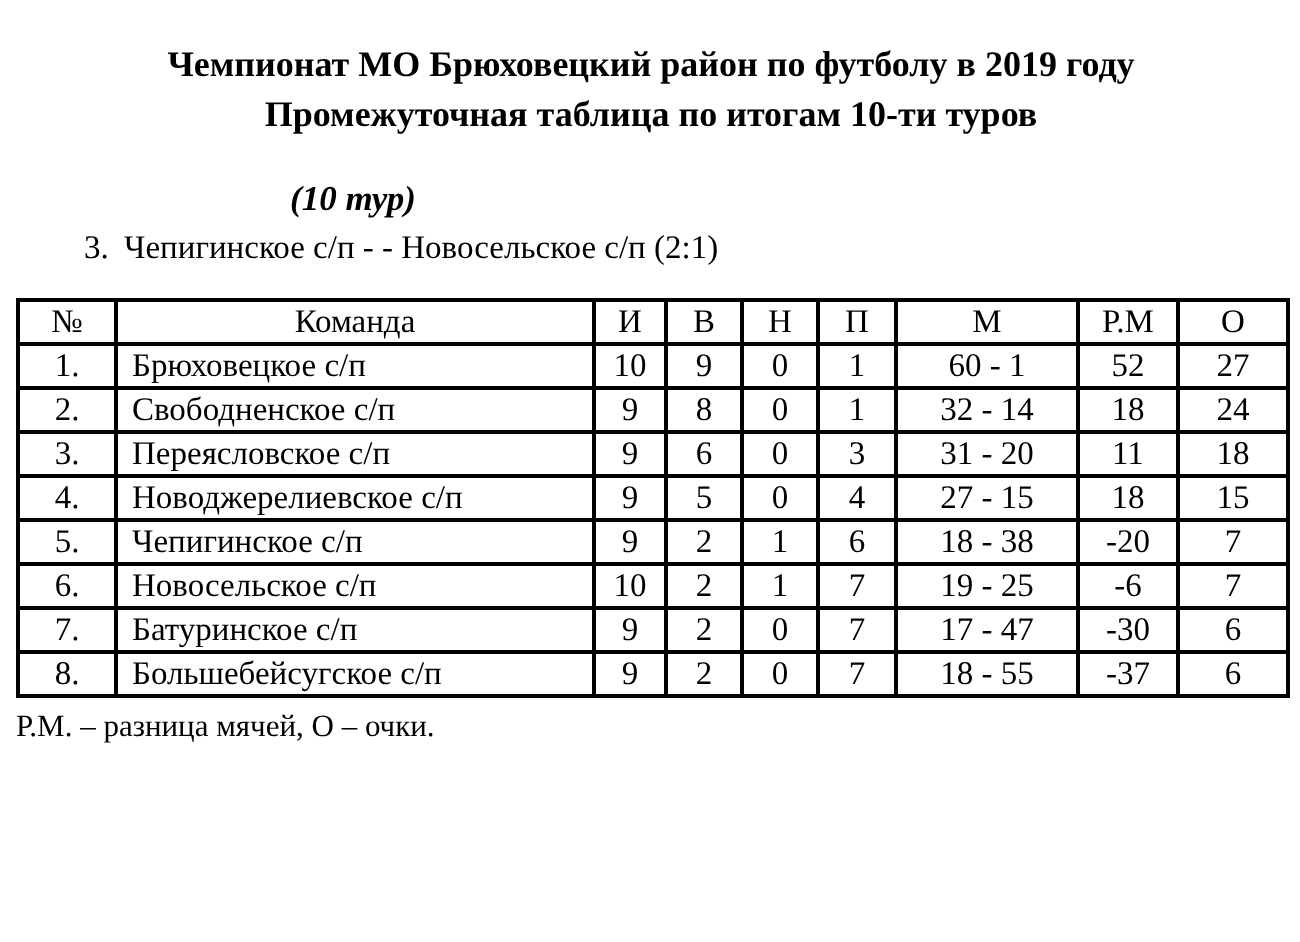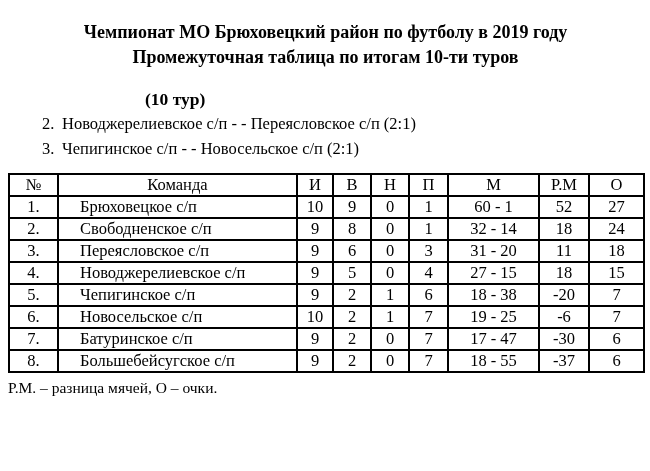--- a/index.html
+++ b/index.html
@@ -25,20 +25,21 @@
     text-align: center;
     font-weight: bold;
     font-size: 18px;
     line-height: 25px;
   }
   .round-heading {
     font-weight: bold;
     font-size: 17.5px;
     margin: 18px 0 2px 137px;
     line-height: 22px;
+    font-style: italic;
   }
   ol.results {
     list-style: none;
     margin: 0;
     padding: 0;
     font-size: 16.5px;
   }
   ol.results li {
     line-height: 24.5px;
     white-space: nowrap;
@@ -61,44 +62,41 @@
     height: 18px;
     padding: 0;
     text-align: center;
     font-weight: normal;
     line-height: 20px;
     overflow: hidden;
     white-space: nowrap;
   }
   table.standings td.team {
     text-align: left;
-    padding-left: 21px;
+    padding-left: 7px;
   }
   .legend {
     margin-top: 3px;
     font-size: 15.5px;
     line-height: 23px;
   }
 </style>
 </head>
 <body>
 
 <div class="doc">
 
   <div class="title">
     <div>Чемпионат МО Брюховецкий район по футболу в 2019 году</div>
     <div>Промежуточная таблица по итогам 10-ти туров</div>
   </div>
 
   <div class="round-heading">(10 тур)</div>
 
   <ol class="results">
-    <li>
-      <span class="li-num">2.</span><span>Новоджерелиевское с/п - - Переясловское с/п (2:1)</span>
-    </li>
     <li>
       <span class="li-num">3.</span><span>Чепигинское с/п - - Новосельское с/п (2:1)</span>
     </li>
   </ol>
 
   <table class="standings">
     <colgroup>
       <col style="width:49px">
       <col style="width:239px">
       <col style="width:36px">

